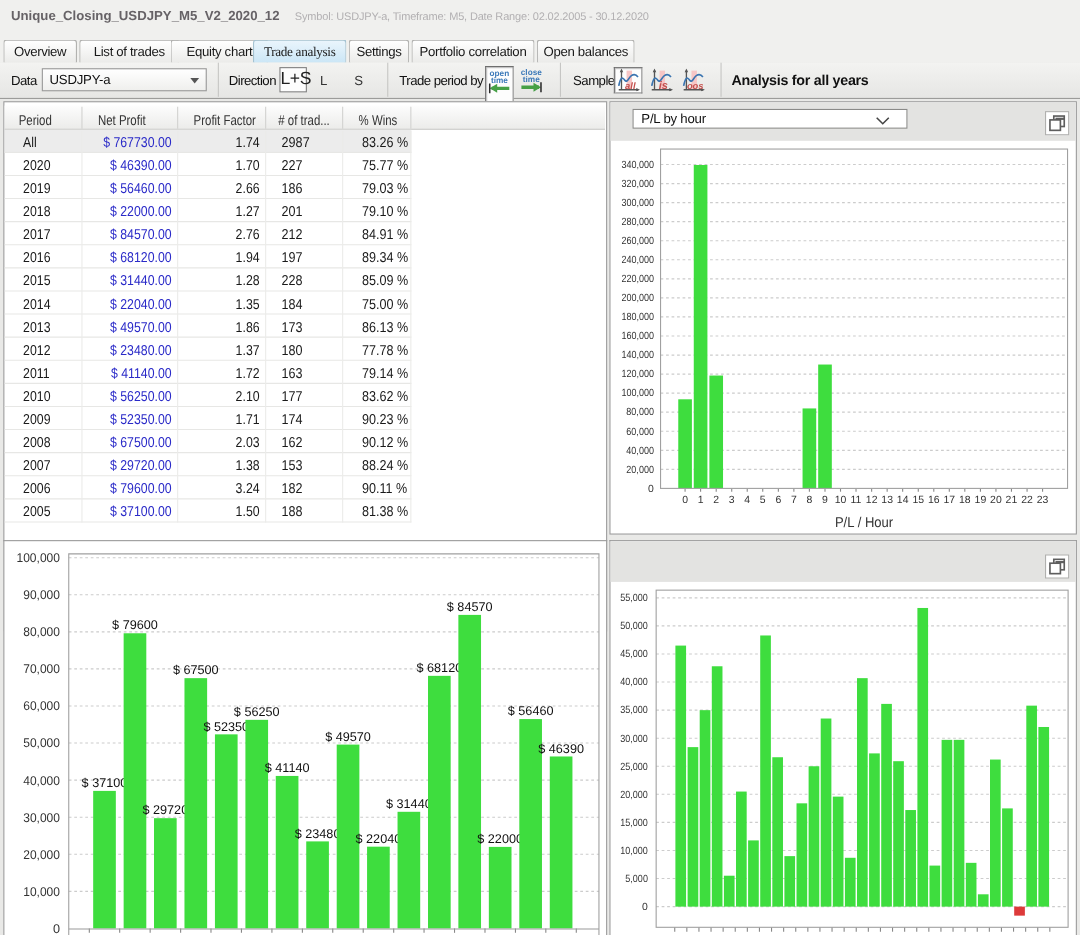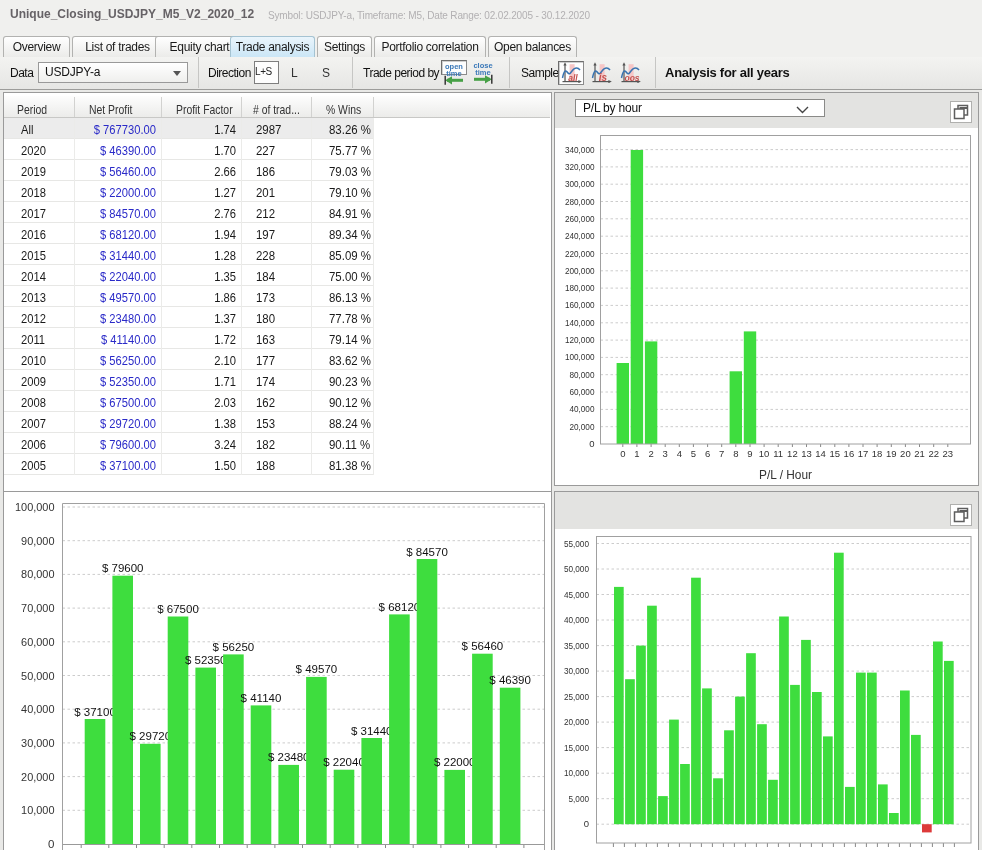--- a/index.html
+++ b/index.html
@@ -1,20 +1,20 @@
 <!DOCTYPE html>
 <html><head><meta charset="utf-8"><title>Trade analysis</title>
 <style>
 * { margin:0; padding:0; box-sizing:border-box; }
 html,body { width:982px; height:850px; font-family:"Liberation Sans",sans-serif; position:relative; background:#e9e9e7; overflow:hidden; }
 .top { position:absolute; left:0; top:0; width:982px; height:57px; background:#f0f0ee; }
 .t1 { position:absolute; left:10px; top:7px; font-size:12px; font-weight:bold; color:#666266; }
 .t2 { position:absolute; left:268px; top:10px; font-size:10px; color:#b2b0b2; letter-spacing:-0.15px; }
 .tab { position:absolute; top:36px; height:21px; border:1px solid #b2b2b0; border-bottom:none; border-radius:3px 3px 0 0; background:linear-gradient(#ffffff,#ebebe9); font-size:12px; color:#1a1a1a; text-align:center; line-height:20px; letter-spacing:-0.3px; }
-.tab.sel { background:linear-gradient(#eaf5fc,#cbe6f6); border-color:#a5c3d2; }
+.tab.sel { background:linear-gradient(#eaf5fc,#cbe6f6); border-color:#a5c3d2;font-family:Liberation Serif, serif; }
 .toolbar { position:absolute; left:0; top:57px; width:982px; height:33px; background:linear-gradient(#f3f3f1,#e6e6e4); border-bottom:1px solid #9c9c9a; }
 .lbl { position:absolute; font-size:12px; color:#111; top:9px; letter-spacing:-0.5px; }
 .sep { position:absolute; top:0px; height:31px; width:1px; background:#c6c6c4; }
 .combo { position:absolute; left:38px; top:5px; width:150px; height:21px; background:linear-gradient(#ffffff,#efefed); border:1px solid #999; font-size:12px; color:#111; line-height:19px; padding-left:6px; letter-spacing:-0.2px; }
 .combo .arr { position:absolute; right:6px; top:8px; width:0; height:0; border-left:4.5px solid transparent; border-right:4.5px solid transparent; border-top:5px solid #555; }
 .tbtn { position:absolute; background:#fdfdfd; border:1px solid #8a8a8a; border-top-color:#6e6e6e; border-left-color:#6e6e6e; box-shadow:inset 1px 1px 0 rgba(120,120,120,0.35); }
 .panel { position:absolute; background:#fff; border:1px solid #9a9a9a; }
 .phead { position:absolute; left:0; top:0; width:100%; background:#e3e3e1; }
 .dropdown { position:absolute; left:20px; width:250px; height:18px; background:#fff; border:1px solid #8a8a88; font-size:12px; color:#111; line-height:17px; padding-left:7px; letter-spacing:-0.2px; }
 .copybtn { position:absolute; left:395px; width:22px; height:22px; background:#fff; border:1px solid #b0b0ae; }
@@ -30,26 +30,26 @@
  <div class="tab sel" style="left:230px; width:85px;">Trade analysis</div>
  <div class="tab" style="left:317px; width:55px;">Settings</div>
  <div class="tab" style="left:374px; width:112px;">Portfolio correlation</div>
  <div class="tab" style="left:488px; width:89px;">Open balances</div>
 </div>
 <div class="toolbar">
  <span class="lbl" style="left:10px;">Data</span>
  <div class="combo">USDJPY-a<span class="arr"></span></div>
  <div class="sep" style="left:198px;"></div>
  <span class="lbl" style="left:208px;">Direction</span>
- <div style="position:absolute; left:254px; top:4px; width:25px; height:23px; font-size:10px; line-height:20px; color:#222; letter-spacing:-0.4px; background:#fdfdfd; border:1.5px solid #7e7e7e;">L+S</div>
+ <div style="position:absolute; left:254px; top:4px; width:25px; height:23px; font-size:16px; text-align:center; line-height:20px; color:#222; letter-spacing:-0.4px; background:#fdfdfd; border:1.5px solid #7e7e7e;">L+S</div>
  <span class="lbl" style="left:291px; color:#333;">L</span>
  <span class="lbl" style="left:322px; color:#333;">S</span>
  <div class="sep" style="left:352px;"></div>
  <span class="lbl" style="left:363px;">Trade period by</span>
- <div class="tbtn" style="left:441px; top:3px; width:26px; height:15px; padding:0 0 0 1px;"><svg width="22" height="25" viewBox="0 0 22 25">
+ <div class="tbtn" style="left:441px; top:3px; width:26px; height:33px; padding:0 0 0 1px;"><svg width="22" height="25" viewBox="0 0 22 25">
         <text x="11" y="8.3" font-size="7.5" font-weight="bold" fill="#3a78b8" text-anchor="middle">open</text>
         <text x="11" y="14.6" font-size="7.5" font-weight="bold" fill="#3a78b8" text-anchor="middle">time</text>
         <line x1="4" y1="19.3" x2="20" y2="19.3" stroke="#46a046" stroke-width="3"></line>
         <polygon points="2.2,19.3 9,15.2 9,23.4" fill="#46a046"></polygon>
         <line x1="2.2" y1="14.8" x2="2.2" y2="23.8" stroke="#2a2a2a" stroke-width="1.4"></line>
       </svg></div>
  <div style="position:absolute; left:472px; top:3px; width:22px; height:25px;"><svg width="22" height="25" viewBox="0 0 22 25">
         <text x="11" y="8.3" font-size="7.5" font-weight="bold" fill="#3a78b8" text-anchor="middle">close</text>
         <text x="11" y="14.6" font-size="7.5" font-weight="bold" fill="#3a78b8" text-anchor="middle">time</text>
         <line x1="2" y1="19.3" x2="18" y2="19.3" stroke="#46a046" stroke-width="3"></line>

